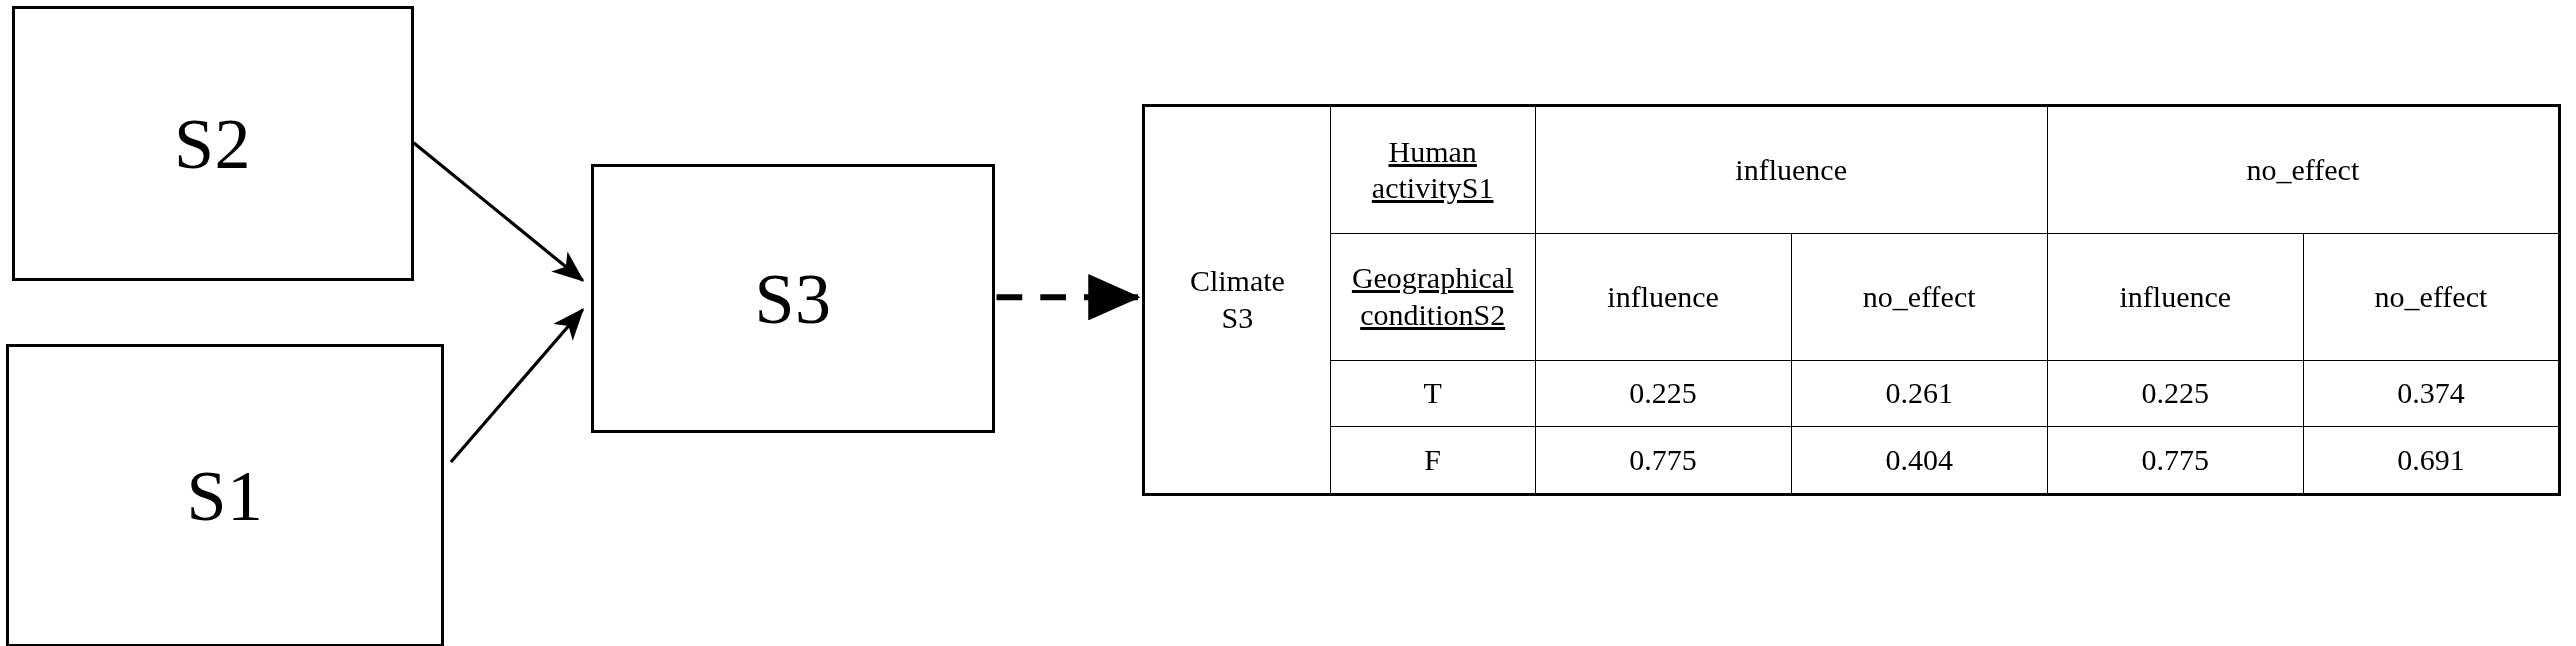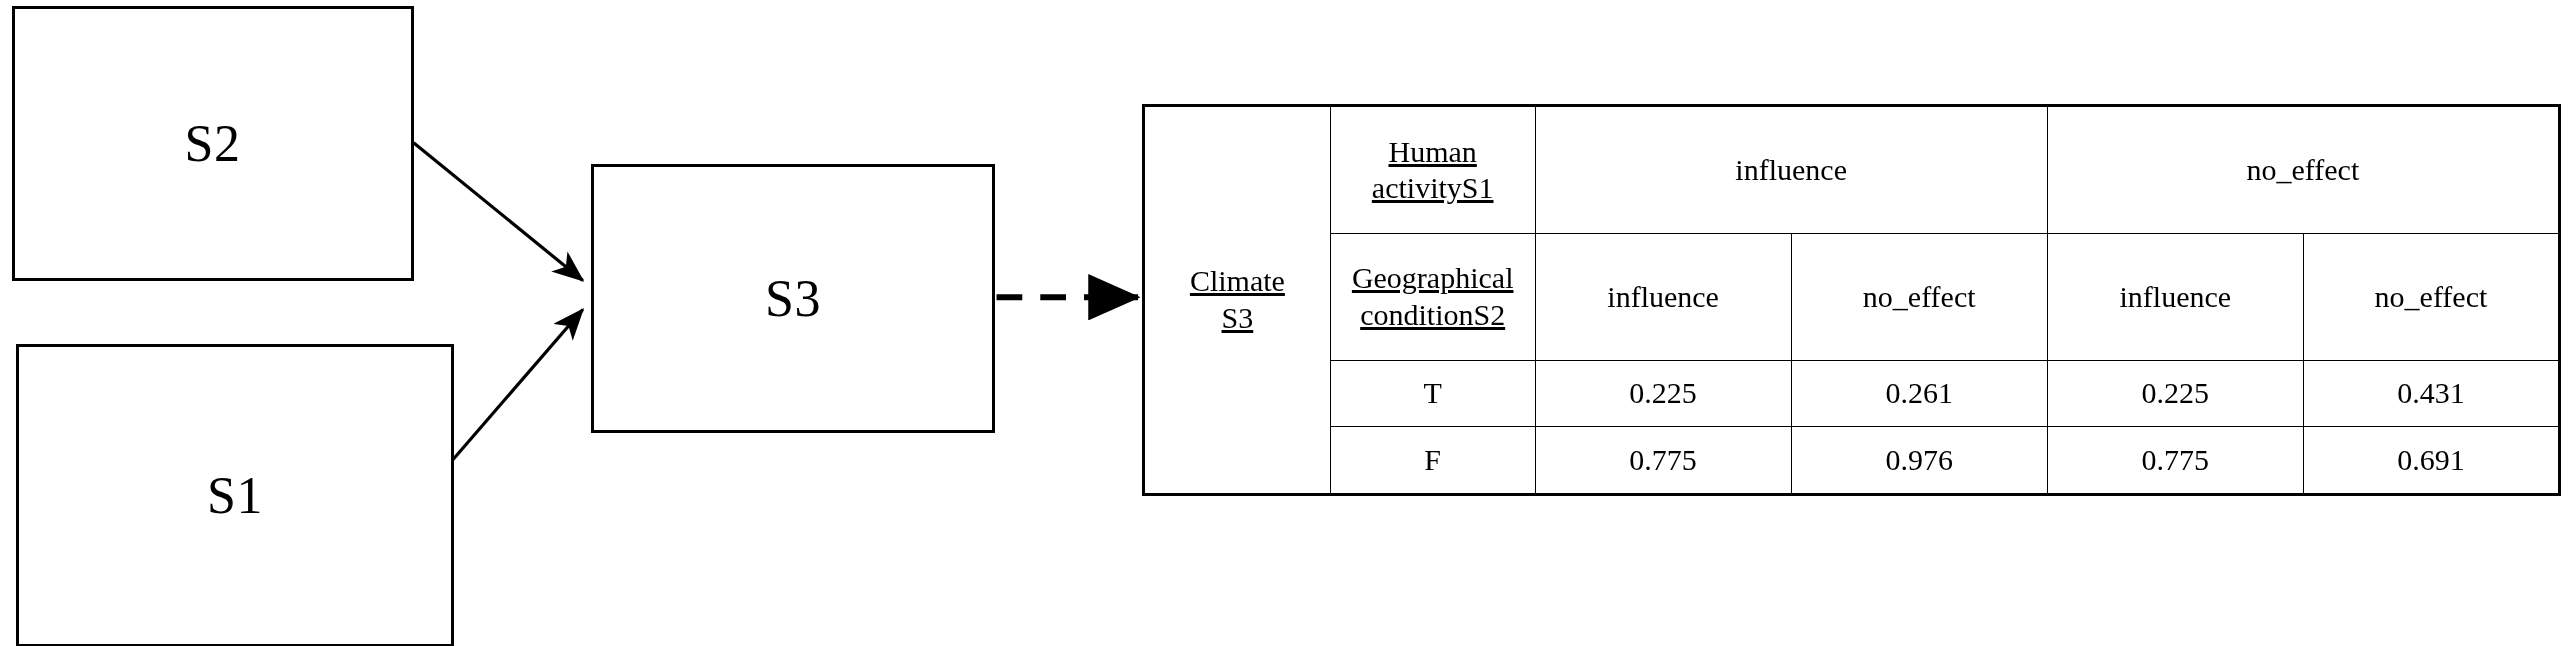--- a/index.html
+++ b/index.html
@@ -25,28 +25,28 @@
     position: absolute;
     box-sizing: border-box;
     border: 3.2px solid #000000;
     background: #ffffff;
     display: flex;
     align-items: center;
     justify-content: center;
   }
   .node-label {
     font-family: "Liberation Serif", "DejaVu Serif", serif;
-    font-size: 52px;
+    font-size: 72px;
     line-height: 1;
     letter-spacing: 0.6px;
     color: #000000;
     user-select: none;
   }
   #node-s2 { left: 11.6px;  top: 6.4px;   width: 402px; height: 275px; }
-  #node-s1 { left: 16px;  top: 344px;  width: 438px; height: 303px; border-bottom-width: 3.2px; }
+  #node-s1 { left: 6px;  top: 344px;  width: 438px; height: 303px; border-bottom-width: 3.2px; }
   #node-s3 { left: 591px; top: 164px;  width: 404px; height: 269px; }
 
   
   #connectors {
     position: absolute;
     left: 0;
     top: 0;
     width: 2576px;
     height: 646px;
     pointer-events: none;
@@ -74,21 +74,21 @@
     padding: 1.3px 3.9px;
     font-family: "Liberation Serif", "DejaVu Serif", serif;
     font-size: 30px;
     line-height: 1.22;
     color: #000000;
     background: #ffffff;
   }
   table.cpt {
     border: 3.2px solid #000000;
   }
-  td.col-climate  { width: 177px; text-decoration: underline; }
+  td.col-climate  { width: 177px; }
   td.col-rowvar   { width: 196px; }
   td.col-val      { width: 261px; }
   td.num          { font-size: 32px; }
   td.hdr-span     { font-size: 31px; }
   td.rowlabel     { font-size: 32px; }
   .twoline { white-space: normal; text-decoration: underline; }
 </style>
 </head>
 <body>
 
@@ -148,27 +148,27 @@
           <td class="col-val">no_effect</td>
           <td class="col-val">influence</td>
           <td class="col-val">no_effect</td>
         </tr>
 
         <tr>
           <td class="rowlabel">T</td>
           <td class="num">0.225</td>
           <td class="num">0.261</td>
           <td class="num">0.225</td>
-          <td class="num">0.431</td>
+          <td class="num">0.374</td>
         </tr>
 
         <tr>
           <td class="rowlabel">F</td>
           <td class="num">0.775</td>
-          <td class="num">0.976</td>
+          <td class="num">0.404</td>
           <td class="num">0.775</td>
           <td class="num">0.691</td>
         </tr>
       </tbody>
     </table>
   </div>
 
 </div>
 
 

